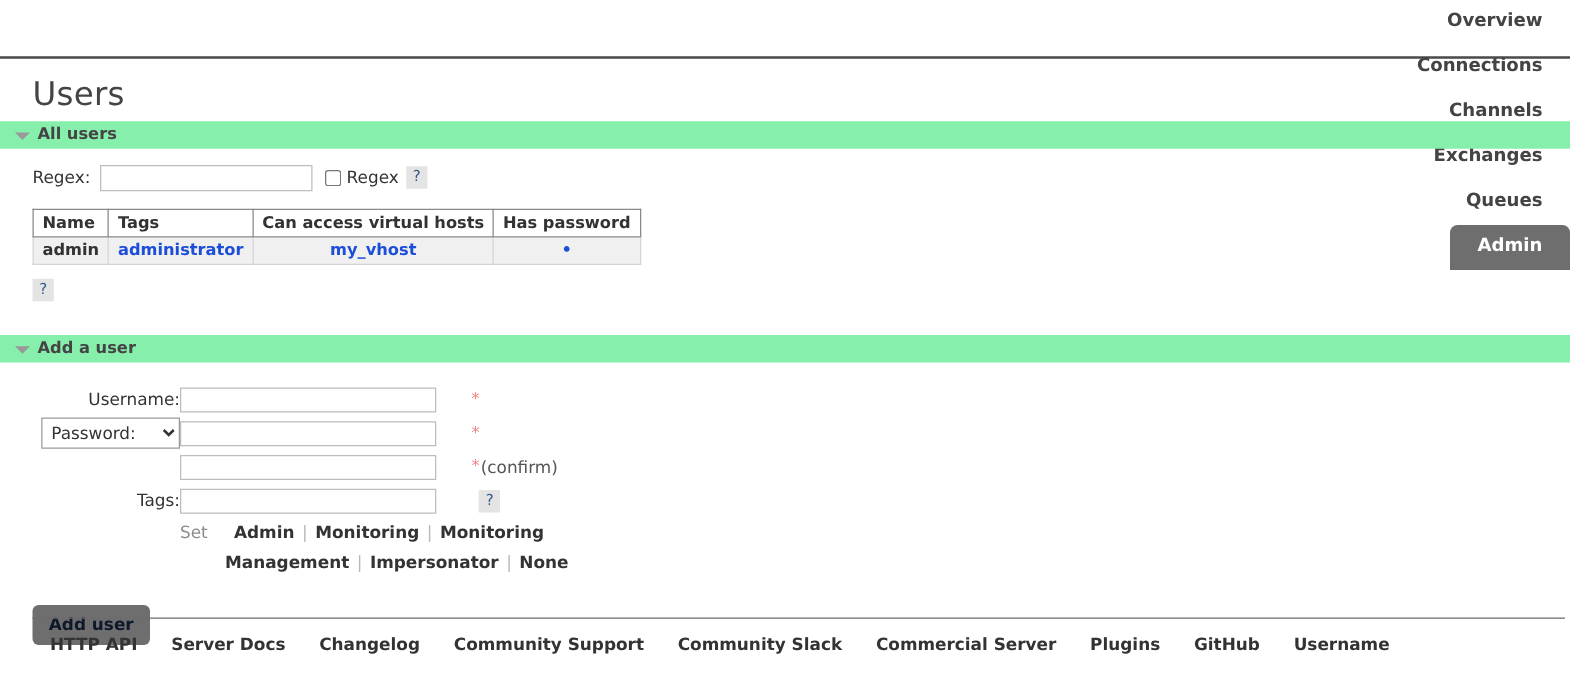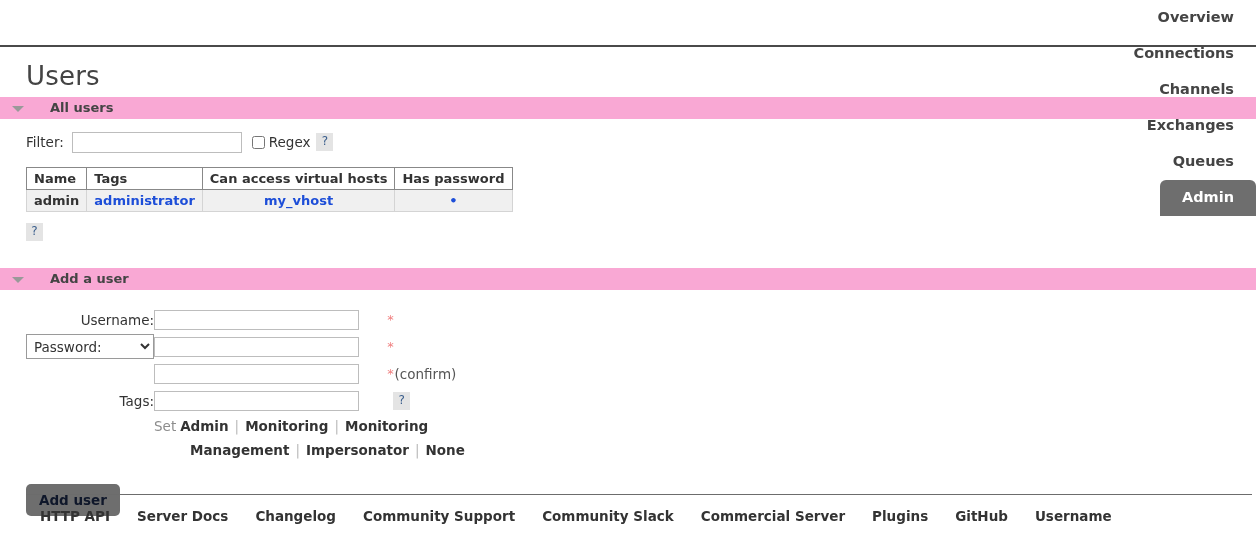--- a/index.html
+++ b/index.html
@@ -59,25 +59,25 @@
   h1.page-title {
     font-family: "DejaVu Sans", sans-serif;
     font-size: 26px;
     font-weight: normal;
     color: #444444;
     margin: 14px 0 6px 26px;
     letter-spacing: 0.2px;
   }
 
   .section-bar {
-    background: #f9a8d4;
+    background: #86efac;
     width: 100%;
     height: 22px;
     line-height: 22px;
-    padding-left: 50px;
+    padding-left: 30px;
     box-sizing: border-box;
     position: relative;
     font-weight: bold;
     font-size: 13px;
     color: #444444;
   }
   .section-bar .tri {
     position: absolute;
     left: 12px;
     top: 9px;
@@ -200,38 +200,38 @@
     font-size: 13px;
     padding-left: 9px;
     vertical-align: middle;
   }
   .confirm-txt {
     color: #555555;
     font-size: 13.5px;
     padding-left: 9px;
   }
   select.pwsel {
-    width: 128px;
+    width: 111px;
     height: 25px;
     font-family: "DejaVu Sans", sans-serif;
     font-size: 13.5px;
     border: 1px solid #9a9a9a;
     background: #ffffff;
     color: #333;
     padding-left: 3px;
     box-sizing: border-box;
   }
   .tags-links {
     padding-top: 5px;
     font-size: 13.5px;
     line-height: 24px;
   }
   .tags-links .set-lbl {
     color: #8c8c8c;
-    margin-right: 4px;
+    margin-right: 21px;
   }
   .tags-links a {
     color: #333333;
     font-weight: bold;
     text-decoration: none;
     cursor: pointer;
   }
   .tags-links .sep {
     color: #b9b9b9;
     padding: 0 6px;
@@ -306,21 +306,21 @@
 <div id="main">
 
   <h1 class="page-title">Users</h1>
 
   <div class="section-bar">
     <span class="tri"></span>
     <span>All users</span>
   </div>
 
   <div class="filter-row">
-    <span class="lbl">Filter:</span>
+    <span class="lbl">Regex:</span>
     <input id="filter-input" class="txt" type="text" placeholder="" style="">
     <span class="chk-wrap">
       <input type="checkbox" style="">
       <span class="chk-lbl">Regex</span>
     </span>
     <span class="qmark">?</span>
   </div>
 
   <table class="listing">
     <thead>

